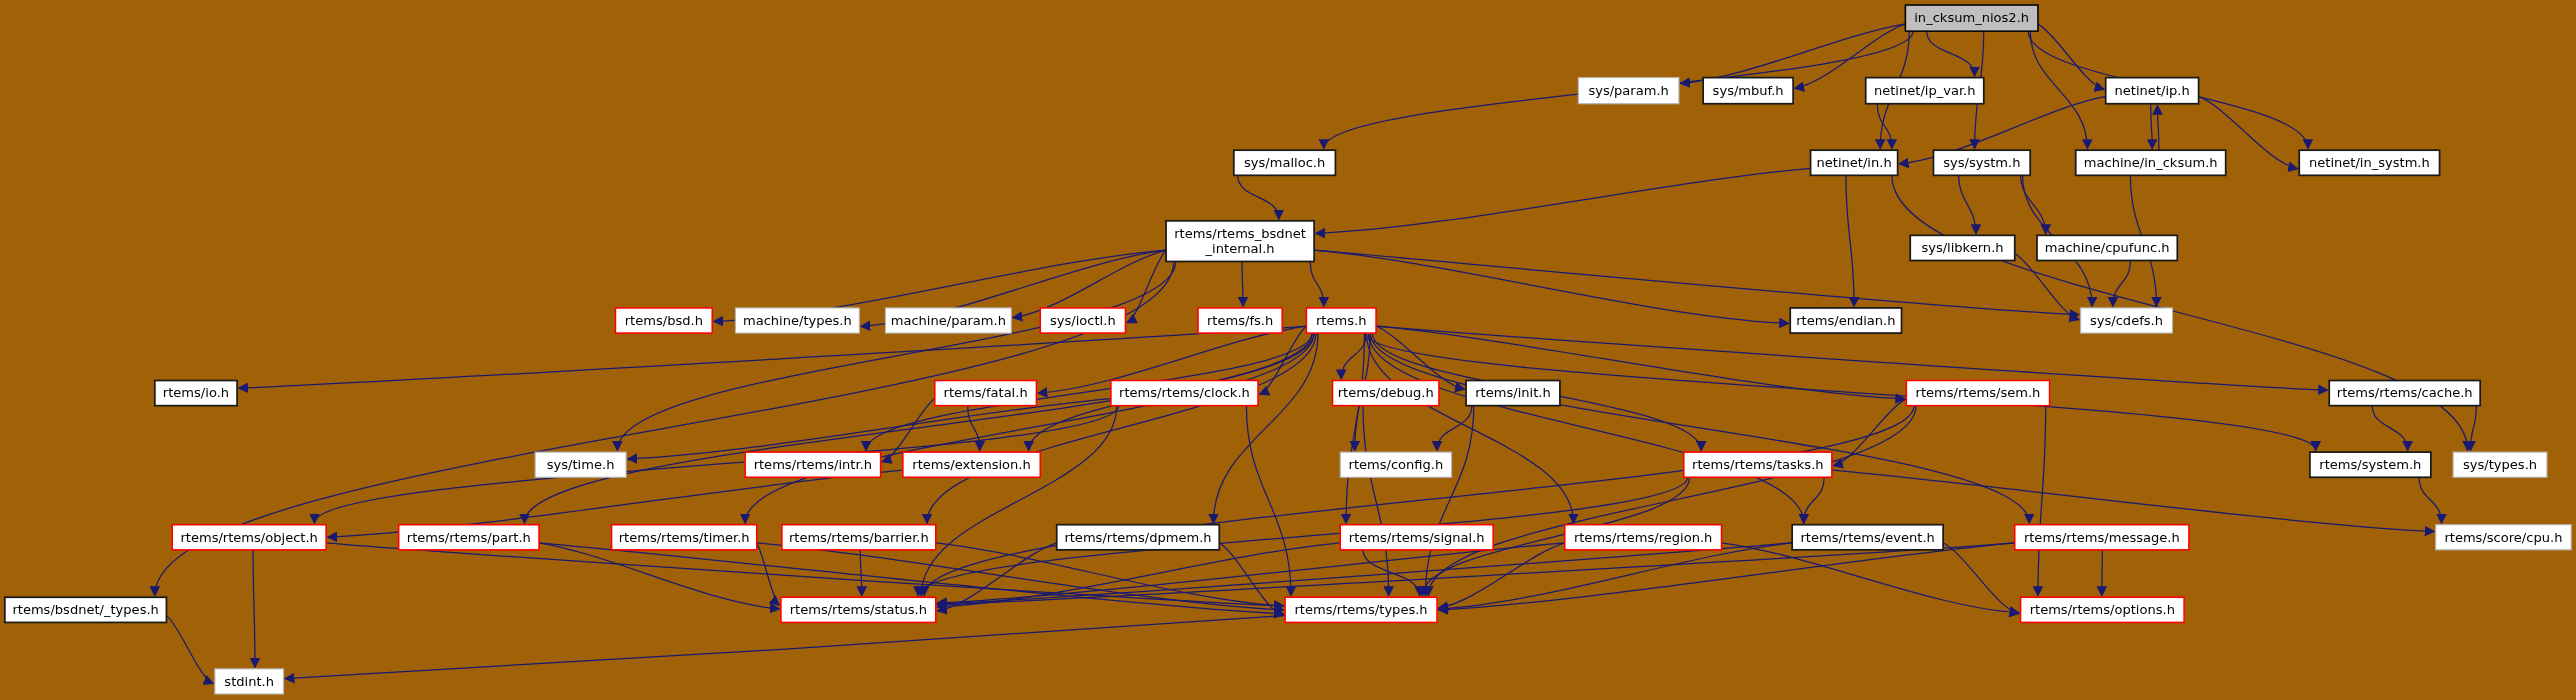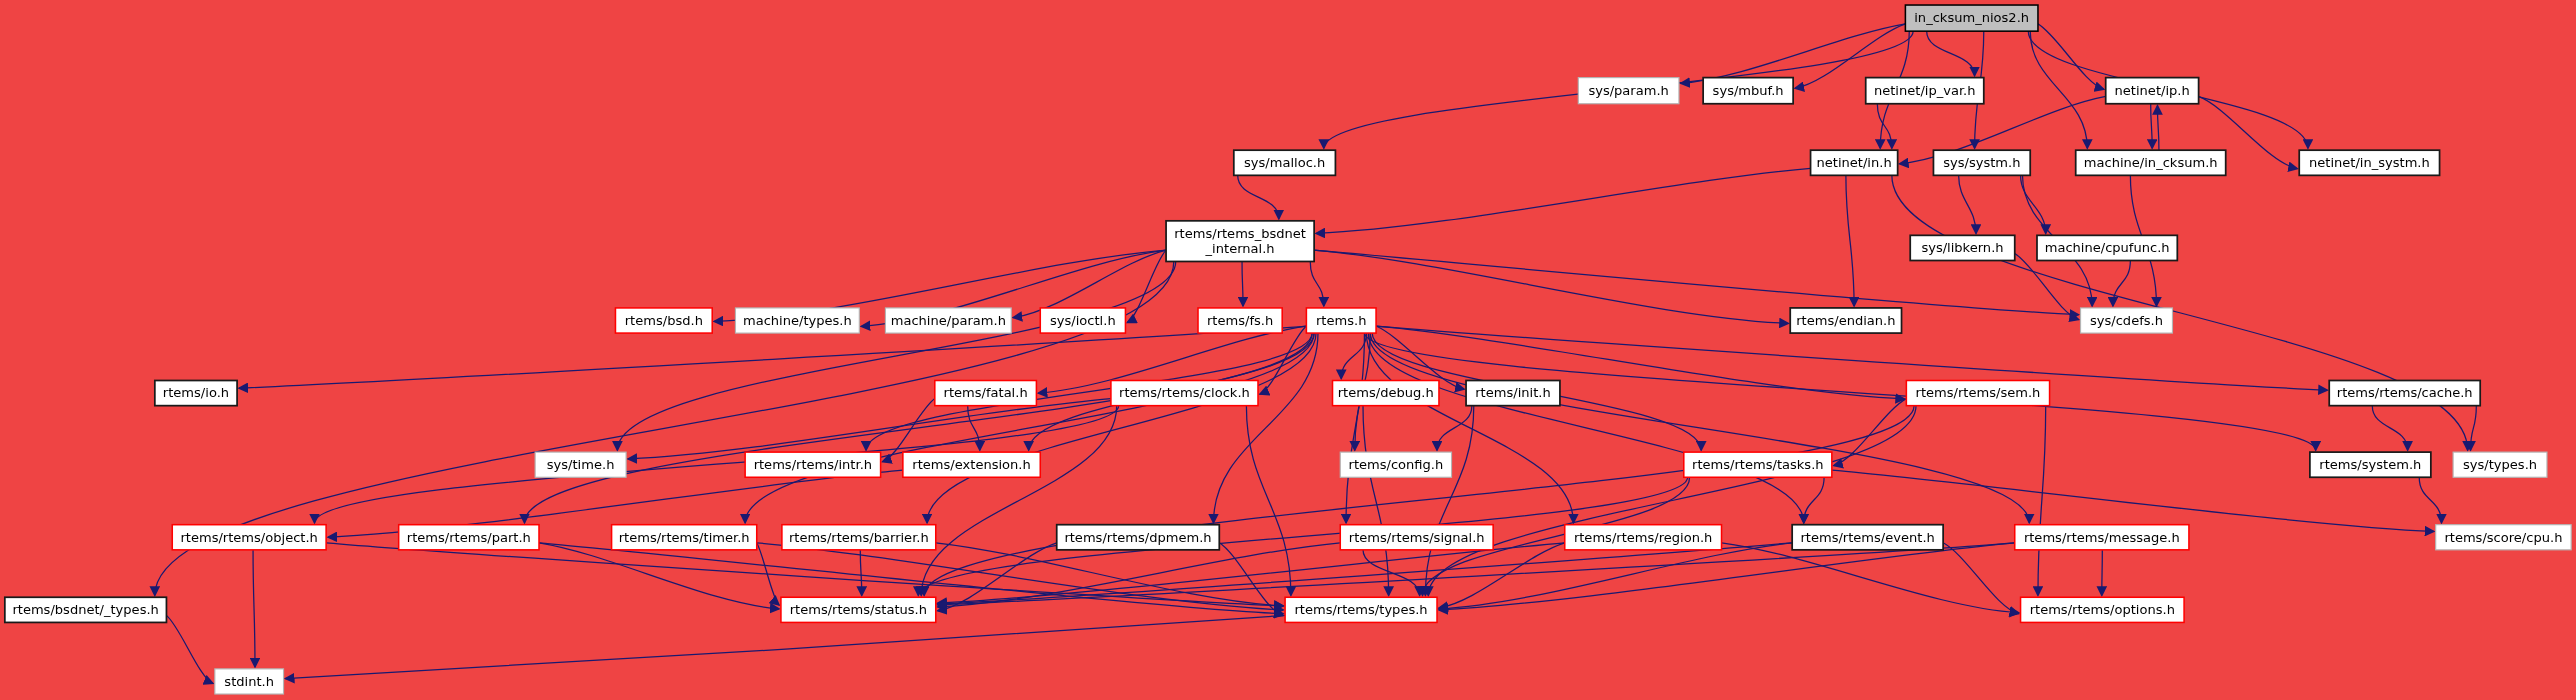--- a/index.html
+++ b/index.html
@@ -1,16 +1,16 @@
 <!DOCTYPE html>
 <html><head>
 <meta charset="utf-8">
 <style>
   html,body{margin:0;padding:0;background:#ffffff;}
-  #canvas-wrap{position:relative;width:2576px;height:701px;background:#ef4444;overflow:hidden;}
+  #canvas-wrap{position:relative;width:2576px;height:701px;background:#a16207;overflow:hidden;}
   svg text{font-family:"DejaVu Sans","Liberation Sans",sans-serif;font-size:13.5px;fill:#000000;}
   svg path.edge{fill:none;}
 </style>
 </head>
 <body>
 
 <div id="canvas-wrap">
   <svg id="graph" width="2576" height="701" viewBox="0 0 2662 724">
     <defs>
       <marker id="arrow" viewBox="0 0 10 10" refX="8.5" refY="5" markerWidth="8.5" markerHeight="8.5" orient="auto-start-reverse">

